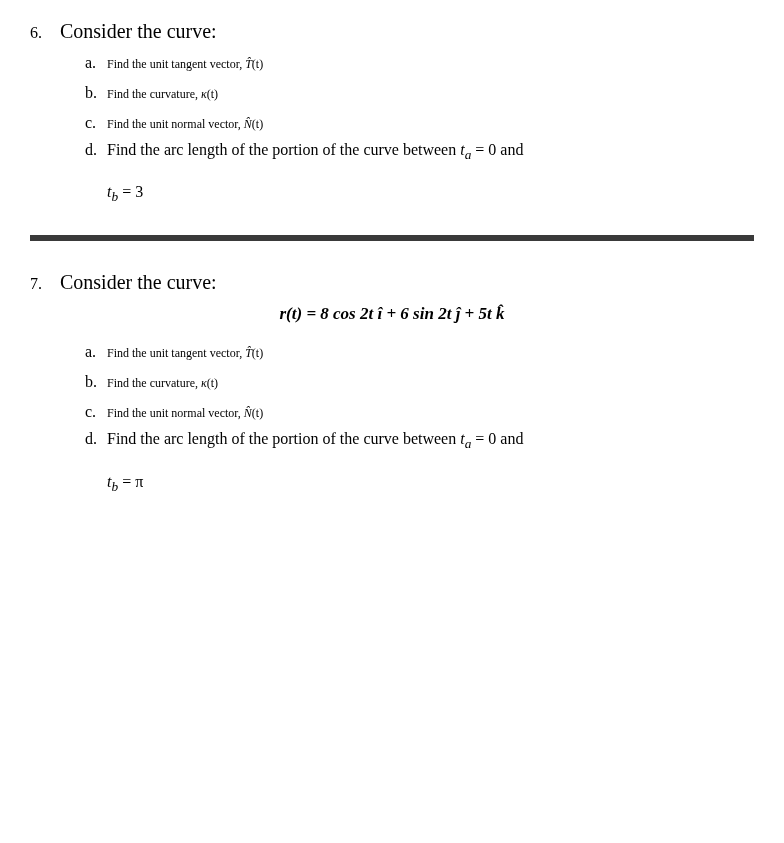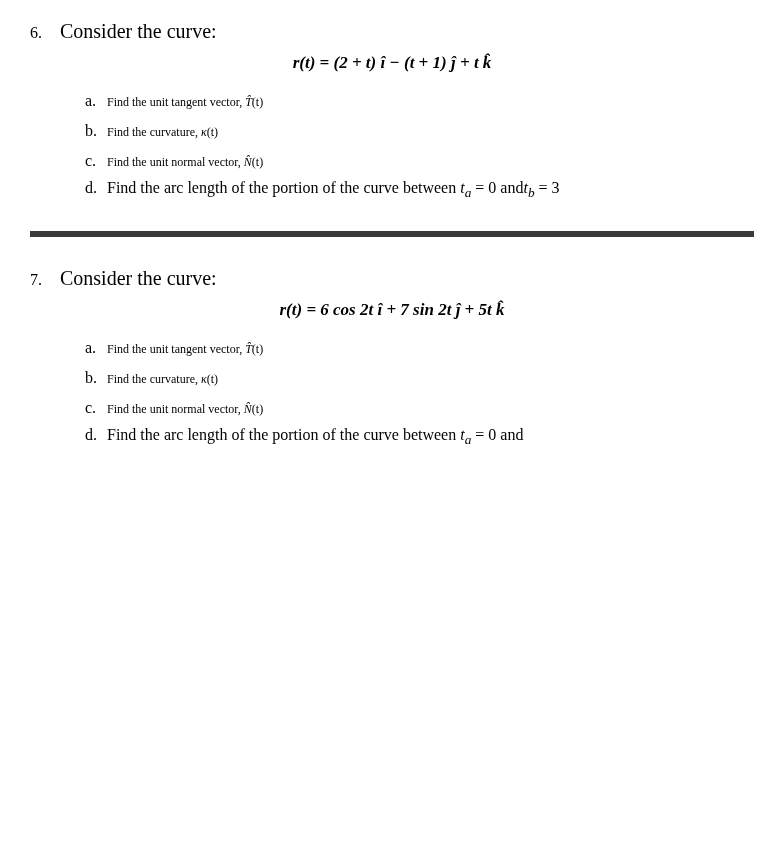--- a/index.html
+++ b/index.html
@@ -86,38 +86,36 @@
     }
 
     .two-line-item {
       display: flex;
       align-items: flex-start;
       margin-bottom: 6px;
     }
 
     .two-line-content {
       display: flex;
-      flex-direction: row;
+      flex-direction: column;
+      gap: 20px;
     }
 
   </style>
 </head>
 <body>
 
 <div class="page">
 
   <div class="problem">
     <div class="problem-header">
       <span class="problem-number">6.</span>
       <span class="problem-title">Consider the curve:</span>
     </div>
 
-    <div class="formula-line">
-      <span style="font-weight:bold; font-style:italic;">r</span><span>(t) = (2 + t) î − (t + 1) ĵ + t k̂</span>
-    </div>
 
     <div class="sub-items">
 
       <div class="sub-item">
         <span class="sub-item-label">a.</span>
         <span class="sub-item-text">Find the unit tangent vector, <span style="font-style:italic;">T̂</span>(t)</span>
       </div>
 
       <div class="sub-item">
         <span class="sub-item-label">b.</span>
@@ -141,21 +139,21 @@
 
   <div class="divider"></div>
 
   <div class="problem">
     <div class="problem-header">
       <span class="problem-number">7.</span>
       <span class="problem-title">Consider the curve:</span>
     </div>
 
     <div class="formula-line">
-      <span style="font-weight:bold; font-style:italic;">r</span><span>(t) = 6 cos 2t  î + 7 sin 2t  ĵ + 5t k̂</span>
+      <span style="font-weight:bold; font-style:italic;">r</span><span>(t) = 8 cos 2t  î + 6 sin 2t  ĵ + 5t k̂</span>
     </div>
 
     <div class="sub-items">
 
       <div class="sub-item">
         <span class="sub-item-label">a.</span>
         <span class="sub-item-text">Find the unit tangent vector, <span style="font-style:italic;">T̂</span>(t)</span>
       </div>
 
       <div class="sub-item">
@@ -165,18 +163,19 @@
 
       <div class="sub-item">
         <span class="sub-item-label">c.</span>
         <span class="sub-item-text">Find the unit normal vector, <span style="font-style:italic;">N̂</span>(t)</span>
       </div>
 
       <div class="two-line-item">
         <span class="sub-item-label">d.</span>
         <div class="two-line-content">
           <span>Find the arc length of the portion of the curve between <span style="font-style:italic;">t</span><sub style="font-style:italic;">a</sub> = 0 and</span>
+          <span><span style="font-style:italic;">t</span><sub style="font-style:italic;">b</sub> = π</span>
         </div>
       </div>
     </div>
   </div>
 
 </div>
 
 </body></html>

